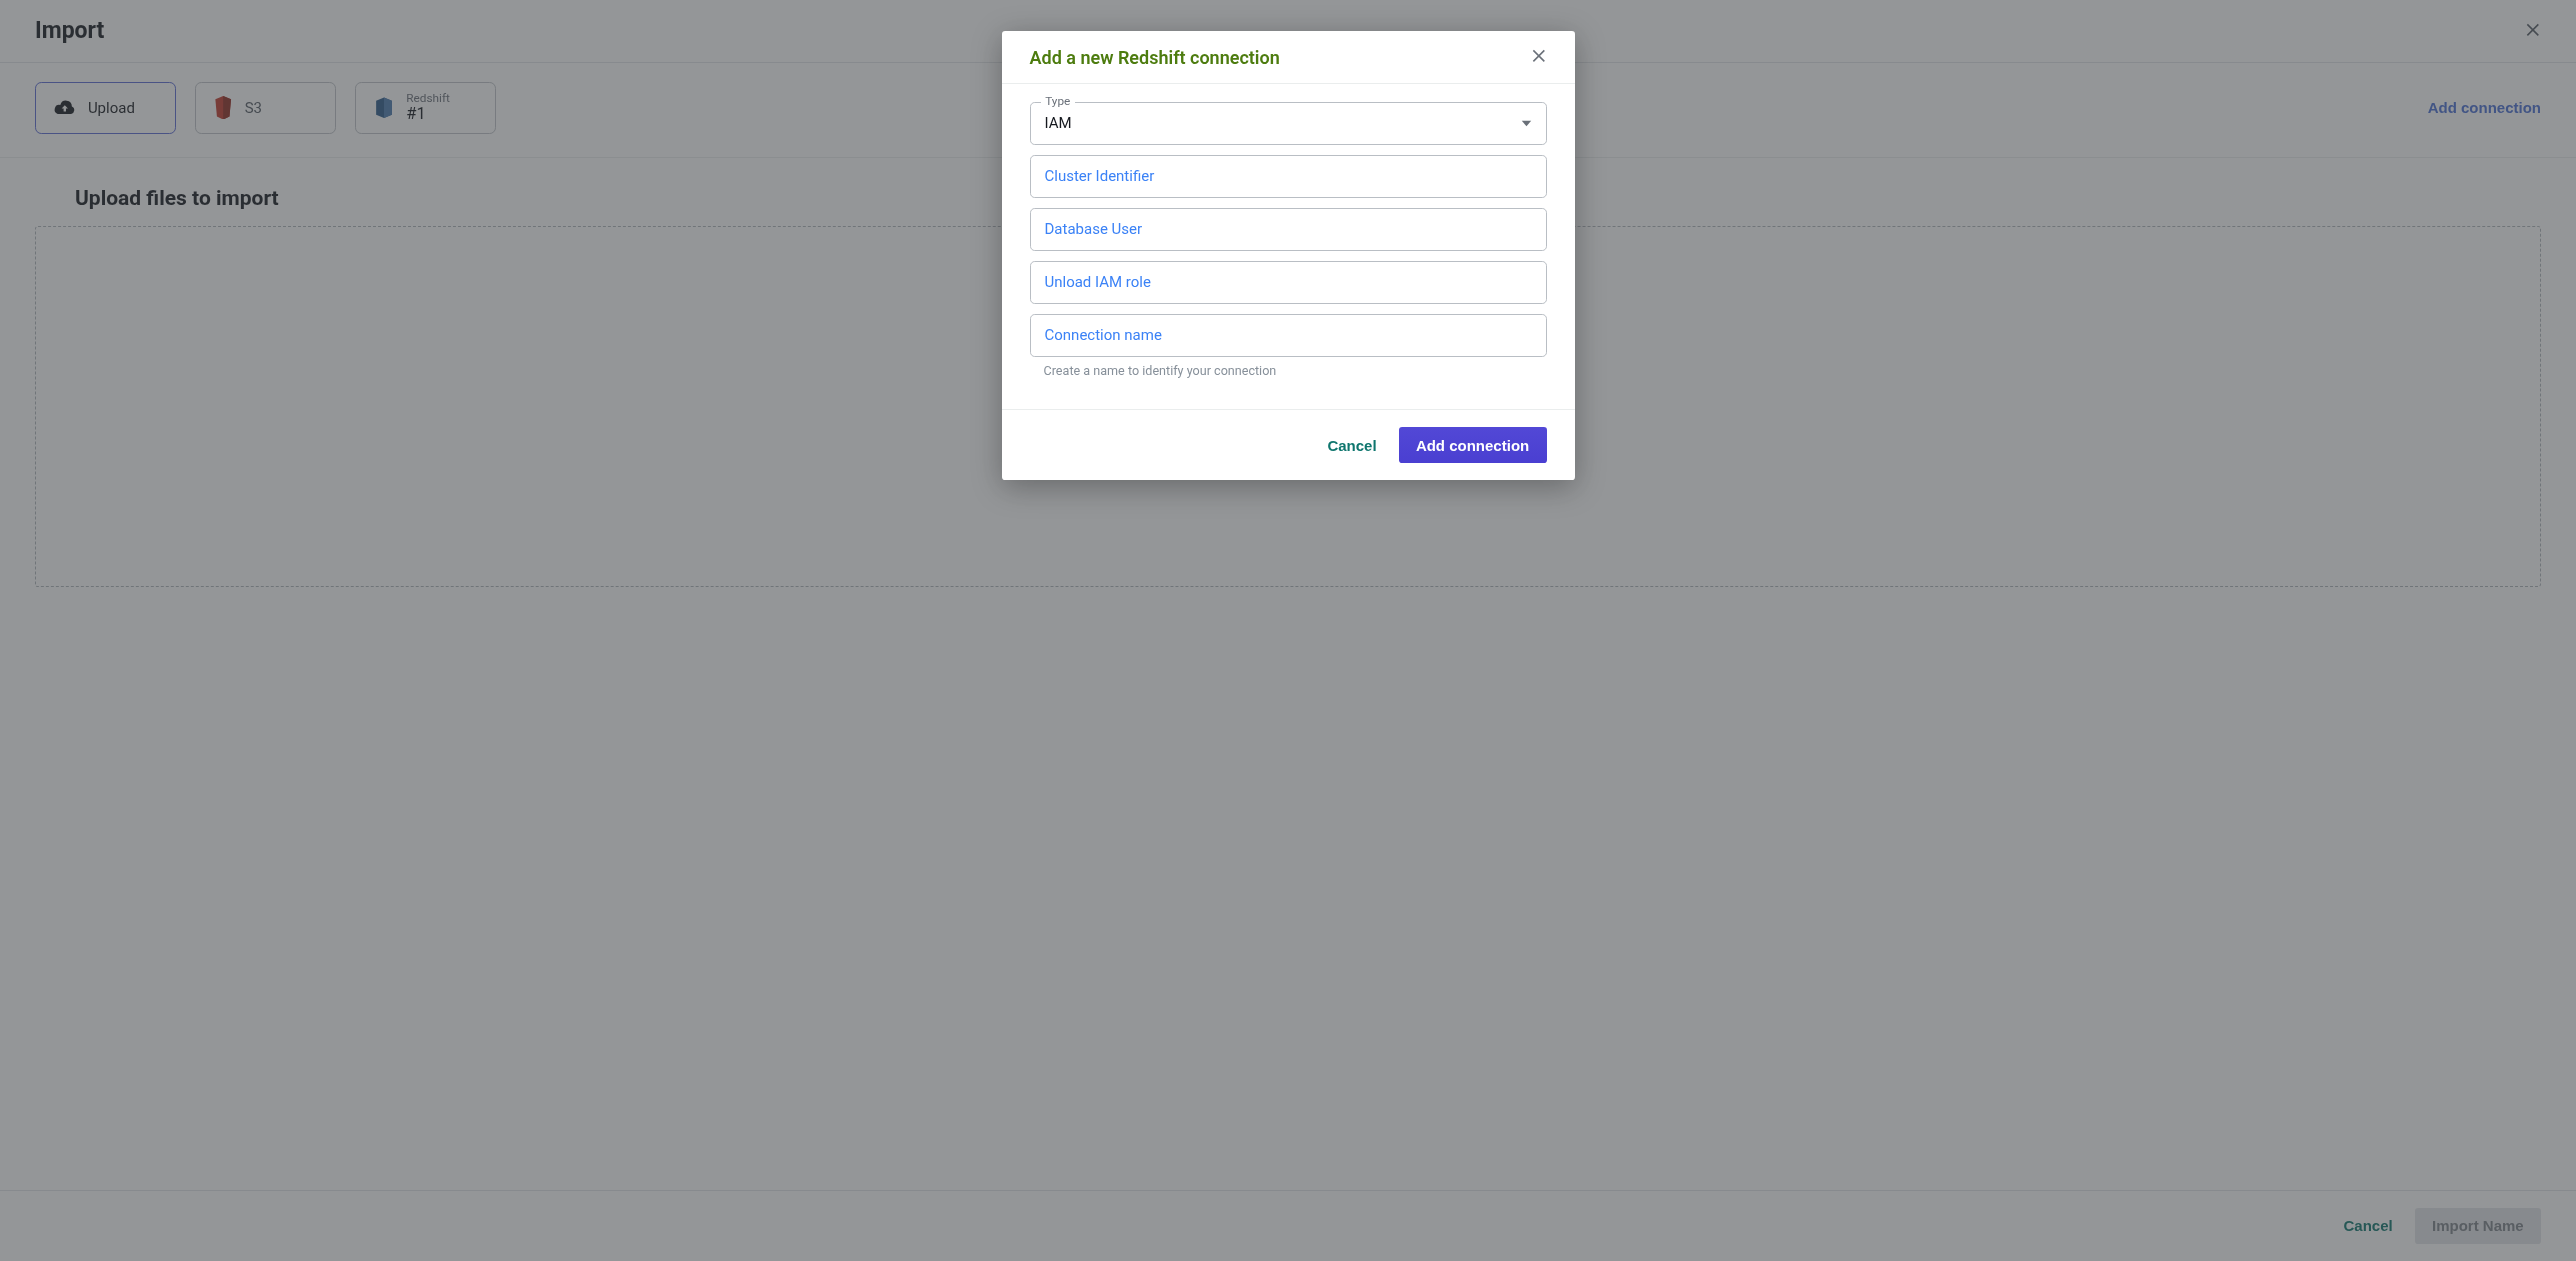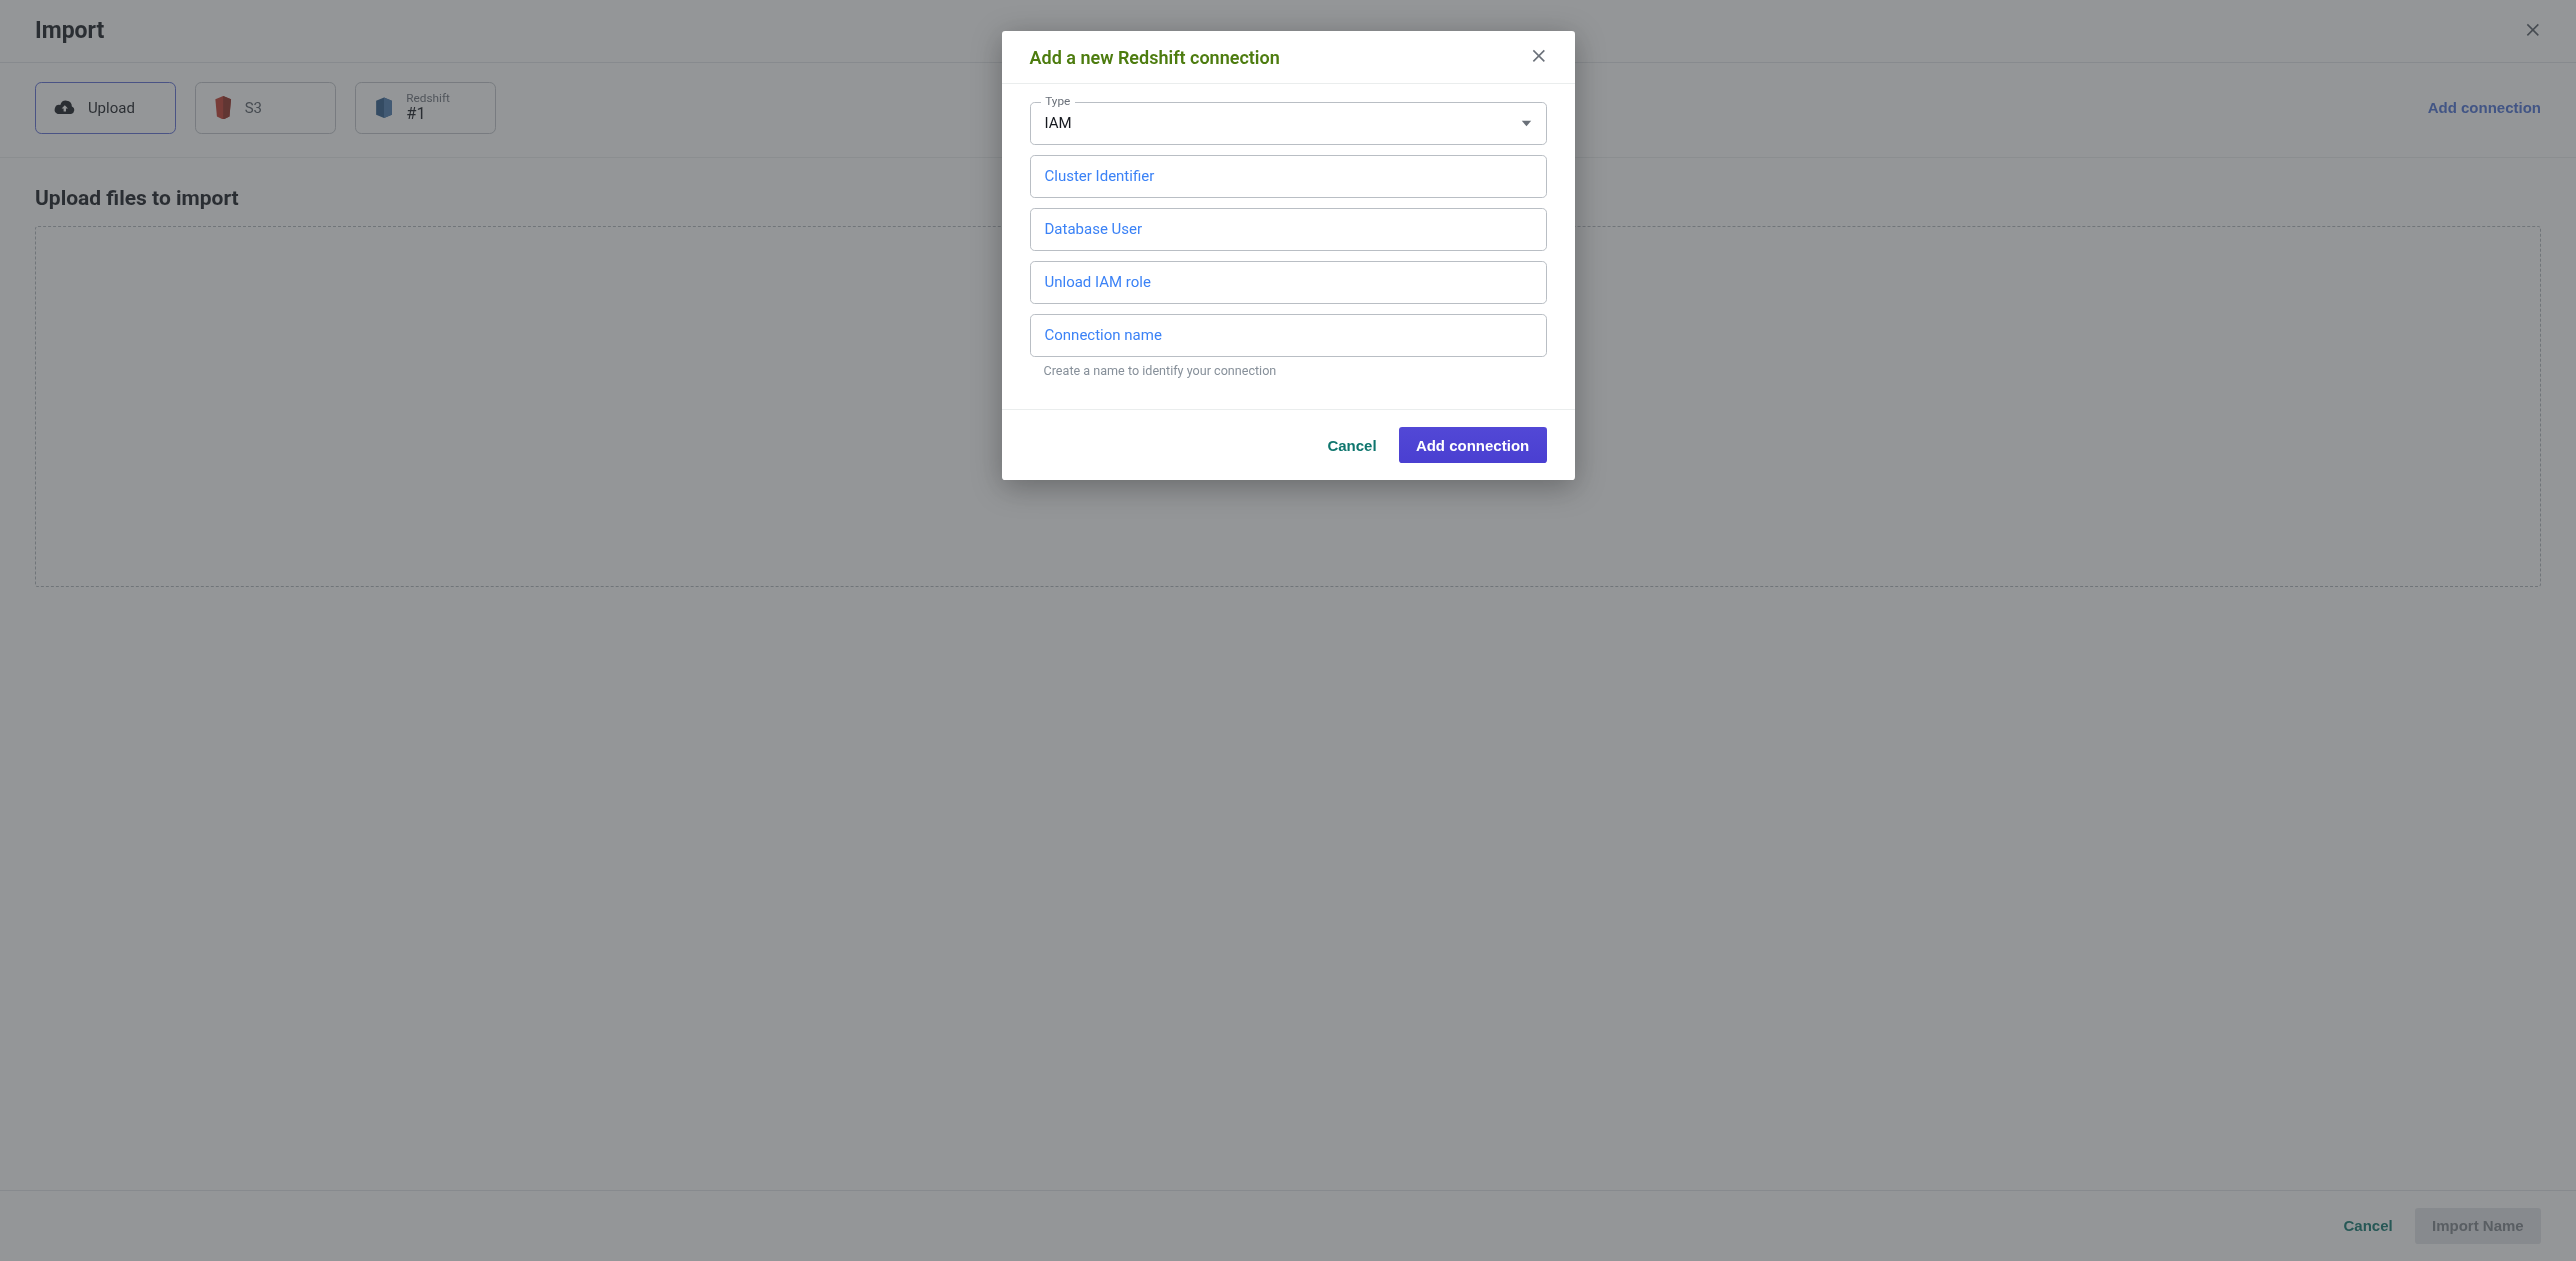--- a/index.html
+++ b/index.html
@@ -79,20 +79,21 @@
     font-weight: 600;
     cursor: pointer;
     background: none;
     border: none;
   }
 
   .section-title {
     font-size: 21px;
     font-weight: 700;
     padding: 28px 35px 15.7px 35px;
+    margin-left: 40px;
   }
 
   .dropzone-wrap {
     padding: 0 35px;
     flex: 1;
   }
   .dropzone {
     border: 1.2px dashed #b0b5bb;
     border-radius: 3.1px;
     height: 361px;

